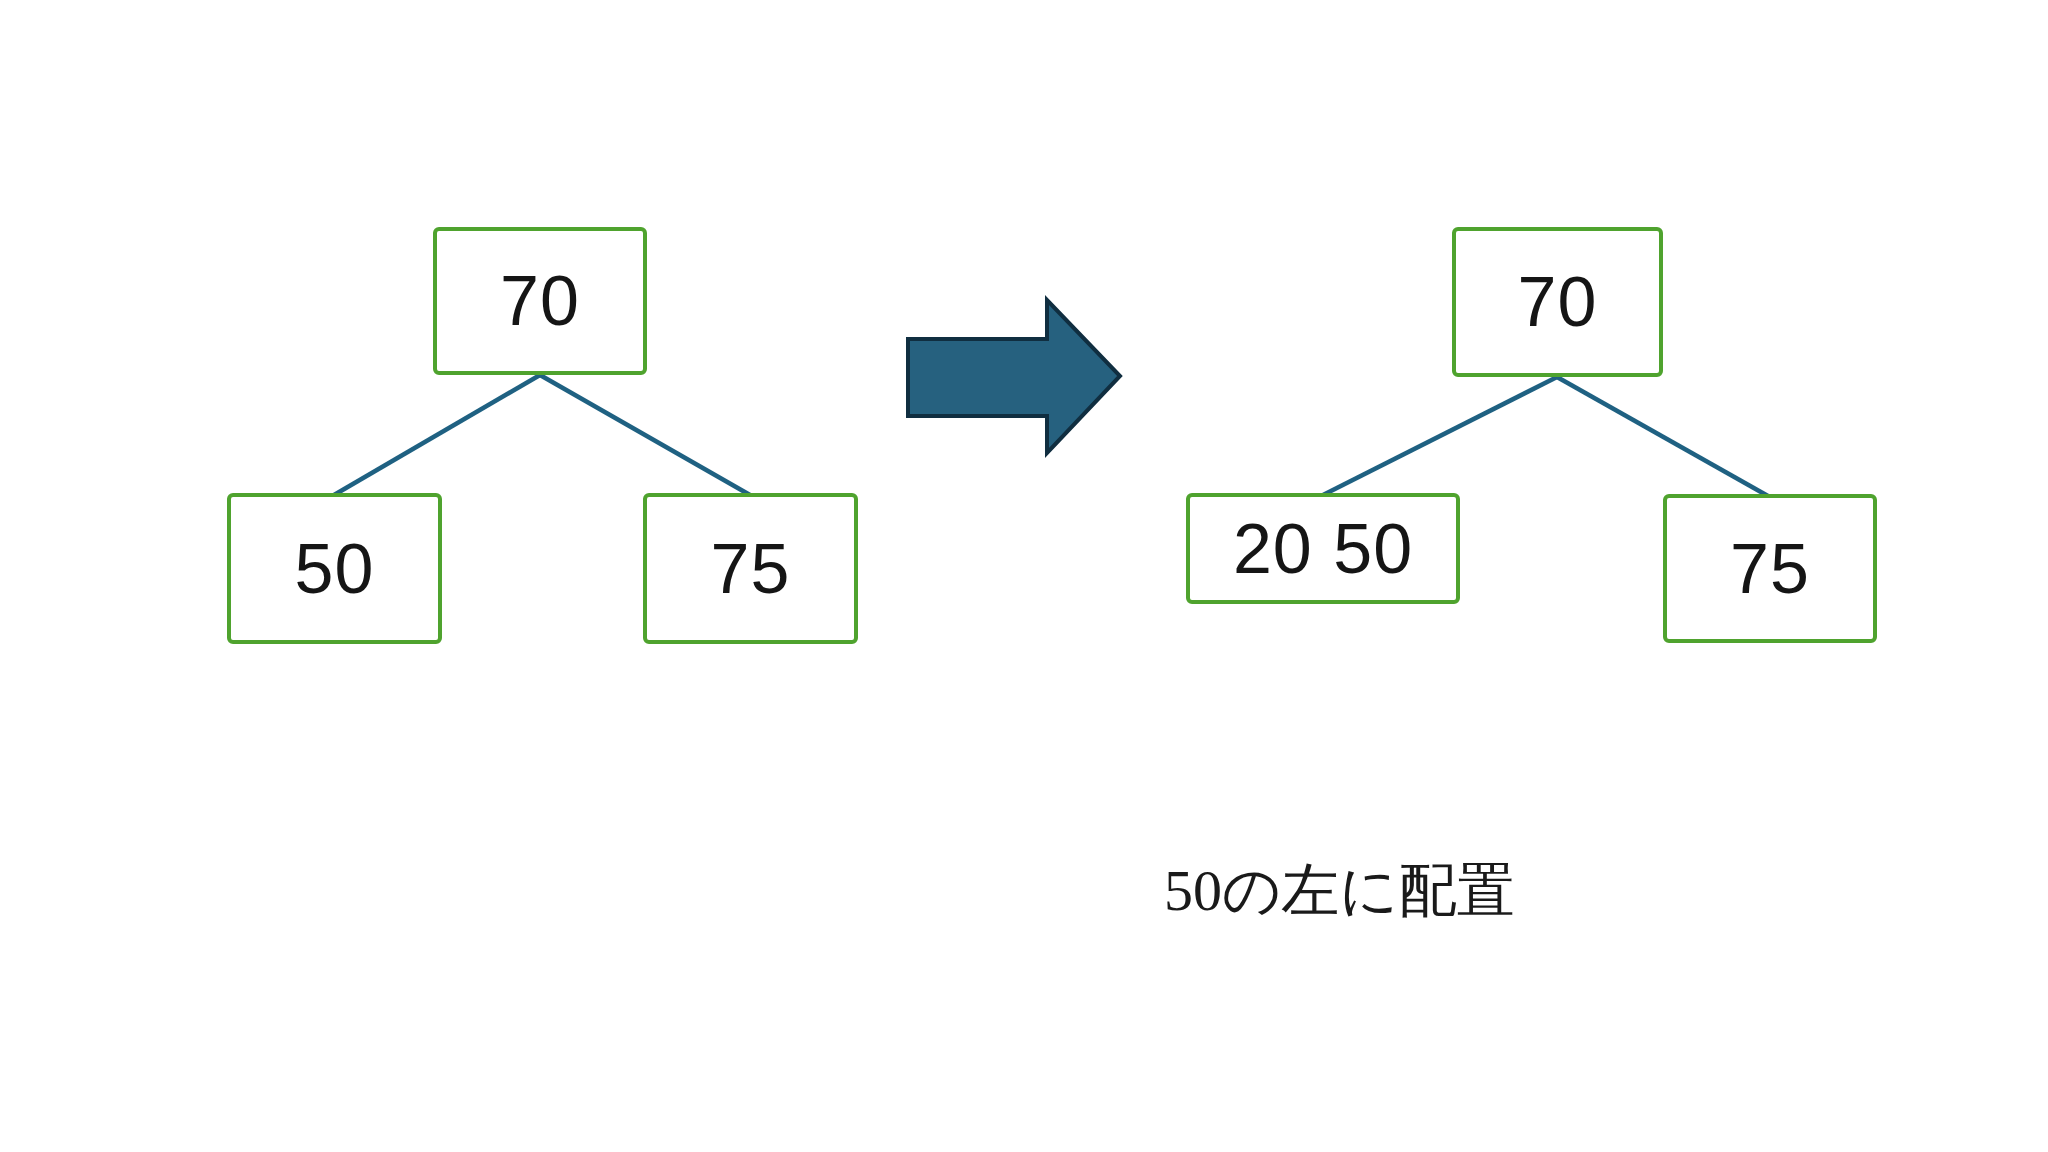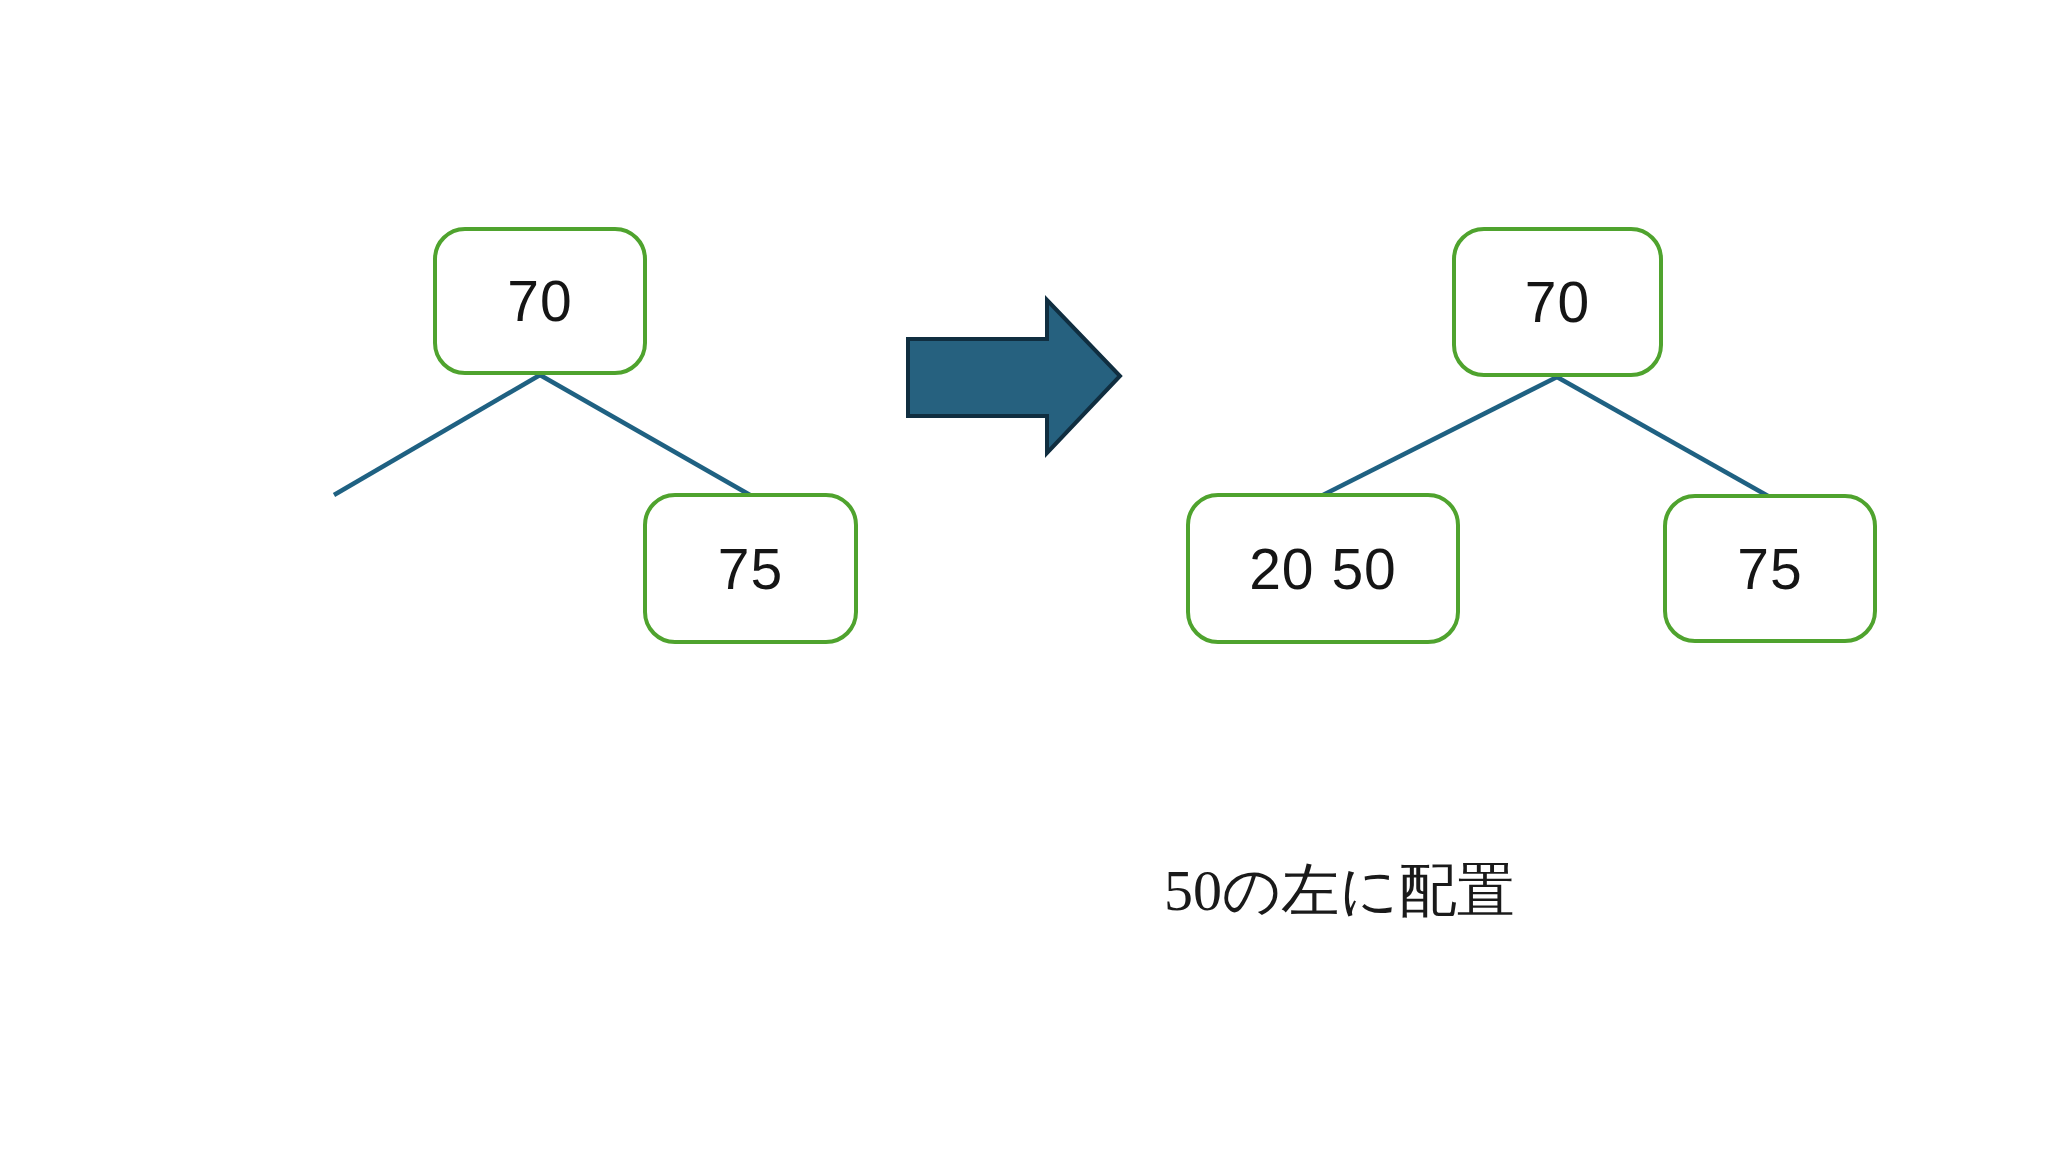--- a/index.html
+++ b/index.html
@@ -11,24 +11,24 @@
     --text:#1a1a1a;
   }
   *{margin:0;padding:0;box-sizing:border-box;}
   html,body{width:2048px;height:1152px;background:var(--bg);overflow:hidden;}
   body{font-family:"Liberation Sans","DejaVu Sans",sans-serif;position:relative;}
   .canvas{position:absolute;left:0;top:0;width:2048px;height:1152px;}
   .edges{position:absolute;left:0;top:0;width:2048px;height:1152px;}
   .node{
     position:absolute;
     border:4px solid var(--green);
-    border-radius:32px;
+    border-radius:6px;
     background:#fff;
     display:flex;align-items:center;justify-content:center;
-    font-size:57px;color:#151515;
+    font-size:70px;color:#151515;
     letter-spacing:1px;
     white-space:pre;
   }
   .caption{
     position:absolute;
     left:1164px;top:702px;
     font-family:"Liberation Serif","DejaVu Serif",serif;
     font-size:58px;line-height:1.30;
     color:var(--text);
     white-space:pre;
@@ -46,28 +46,31 @@
 
     <line x1="1557" y1="377" x2="1323" y2="495" style="stroke:var(--teal)" stroke-width="4.5"></line>
     <line x1="1557" y1="377" x2="1768" y2="496" style="stroke:var(--teal)" stroke-width="4.5"></line>
 
     <polygon points="908,339 1047,339 1047,300 1120,376 1047,453 1047,416 908,416" style="fill:var(--arrow-fill);stroke:var(--arrow-stroke)" stroke-width="4" stroke-linejoin="miter"></polygon>
   </svg>
 
   <div class="node" style="left:433px;top:227px;width:214px;height:148px;">
     <span>70</span>
   </div>
+  <div class="node" style="left:227px;top:493px;width:215px;height:151px;">
+    <span>50</span>
+  </div>
   <div class="node" style="left:643px;top:493px;width:215px;height:151px;">
     <span>75</span>
   </div>
 
   <div class="node" style="left:1452px;top:227px;width:211px;height:150px;">
     <span>70</span>
   </div>
-  <div class="node" style="left:1186px;top:493px;width:274px;height:151px;text-align:center;">
+  <div class="node" style="left:1186px;top:493px;width:274px;height:111px;text-align:center;">
     <span>20 50</span>
   </div>
   <div class="node" style="left:1663px;top:494px;width:214px;height:149px;">
     <span>75</span>
   </div>
 
   <div class="caption">
     <div>50の左に配置</div>
   </div>
 

